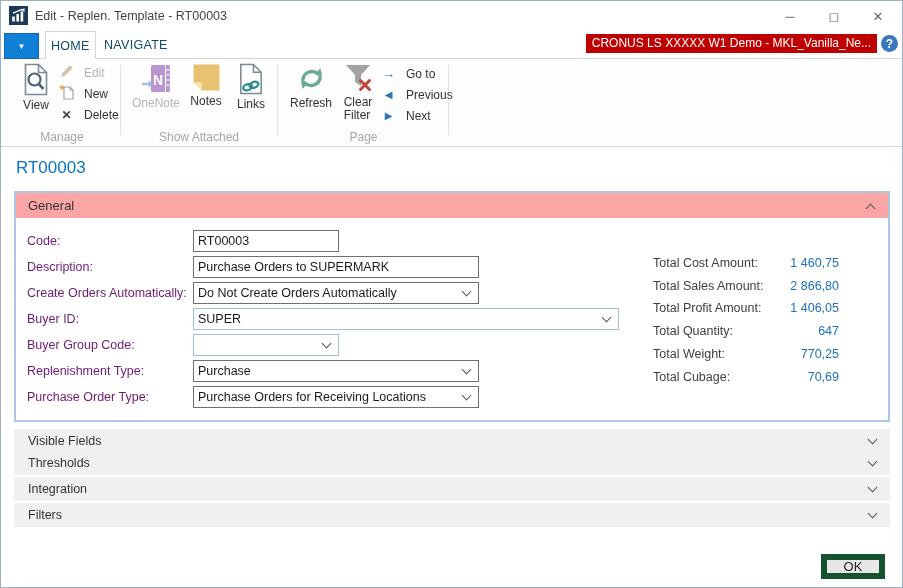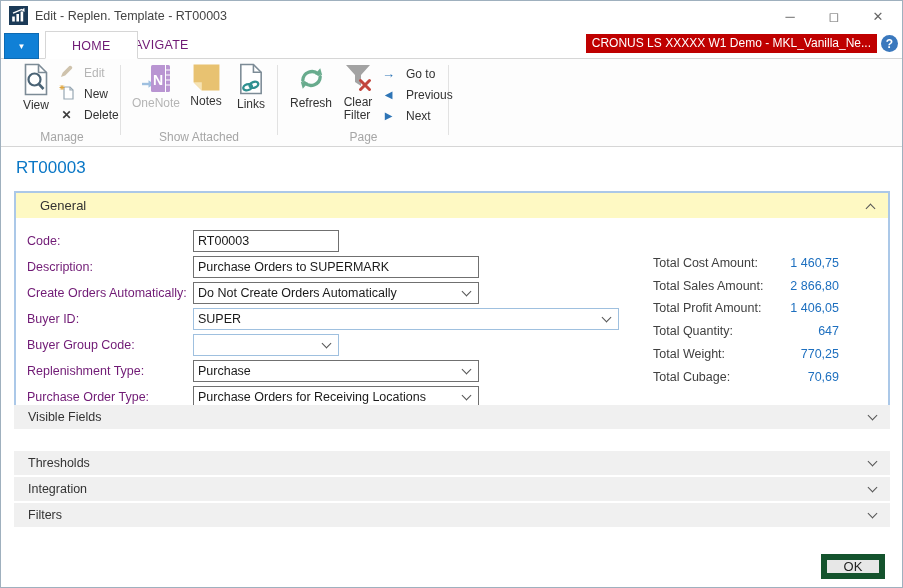--- a/index.html
+++ b/index.html
@@ -9,21 +9,21 @@
   
   .titlebar { position:absolute; top:0; left:0; right:0; height:30px; background:#fff; }
   .app-icon { position:absolute; left:8px; top:5px; width:19px; height:19px; }
   .title-text { position:absolute; left:34px; top:8px; font-size:12.5px; color:#444; white-space:nowrap; }
   .win-controls { position:absolute; right:2px; top:0; height:30px; display:flex; }
   .win-btn { width:44px; height:30px; display:flex; align-items:center; justify-content:center; color:#666; font-size:13px; }
 
   
   .tabstrip { position:absolute; top:30px; left:0; right:0; height:28px; background:#fff; border-bottom:1px solid #d6d6d6; }
   .app-menu-btn { position:absolute; left:3px; top:2px; width:35px; height:26px; background:#1080d6; border:1px solid #0d6ab2; display:flex; align-items:center; justify-content:center; color:#fff; font-size:8px; z-index:3; }
-  .tab { position:absolute; top:0; height:28px; line-height:28px; padding:0 26px; font-size:12.5px; color:#701a75; letter-spacing:.3px; }
+  .tab { position:absolute; top:0; height:28px; line-height:28px; padding:0 5px; font-size:12.5px; color:#0c4a6e; letter-spacing:.3px; }
   .tab.active { left:44px; background:#fff; border:1px solid #d6d6d6; border-bottom:1px solid #fff; z-index:2; }
   .tab.inactive { left:98px; }
   .company-badge { position:absolute; right:25px; top:3px; height:19px; line-height:19px; background:#bf0000; color:#fff; font-size:12px; padding:0 6px; white-space:nowrap; }
   .help-btn { position:absolute; right:4px; top:4px; width:17px; height:17px; border-radius:50%; background:#3a78bd; color:#fff; font-size:12px; font-weight:bold; display:flex; align-items:center; justify-content:center; }
 
   
   .ribbon { position:absolute; top:58px; left:0; right:0; height:88px; background:#fdfdfd; border-bottom:1px solid #d6d6d6; }
   .rib-divider { position:absolute; top:6px; height:70px; width:1px; background:#e2e2e2; }
   .group-label { position:absolute; bottom:2px; font-size:12px; color:#a6a6a6; text-align:center; }
   .big-btn { position:absolute; top:4px; display:flex; flex-direction:column; align-items:center; }
@@ -31,21 +31,21 @@
   .big-btn .lbl.disabled { color:#b5b5b5; }
   .small-btn { position:absolute; display:flex; align-items:center; gap:10px; font-size:12px; color:#333; height:17px; }
   .small-btn .glyph { width:15px; text-align:center; }
   .small-btn.disabled { color:#b5b5b5; }
   .nav-glyph { color:#2e75b6; width:15px; text-align:center; }
 
   
   .page-title { position:absolute; left:15px; top:157px; font-size:17px; color:#0a77c6; }
 
   .fasttab { position:absolute; left:13px; width:876px; background:#fff; border:2px solid #abc8e8; }
-  .fasttab-header { height:25px; background:#fef9c3; display:flex; align-items:center; padding:0 24px; font-size:13px; color:#333; position:relative; }
+  .fasttab-header { height:25px; background:#fca5a5; display:flex; align-items:center; padding:0 12px; font-size:13px; color:#333; position:relative; }
   .fasttab-body { position:relative; height:202px; background:#fff; }
 
   .chev { width:7px; height:7px; border-right:1.6px solid #555; border-bottom:1.6px solid #555; display:inline-block; }
   .chev.down { transform:rotate(45deg); margin-top:-3px; }
   .chev.up { transform:rotate(225deg); margin-top:3px; }
   .header-chev { position:absolute; right:14px; top:9px; }
 
   .frow { position:absolute; left:11px; height:22px; display:flex; align-items:center; }
   .frow label { width:166px; font-size:12.5px; color:#701a75; }
   .tinput { height:22px; border:1px solid #707070; font-size:12.5px; padding:0 4px; color:#1a1a1a; font-family:"Liberation Sans", sans-serif; background:#fff; }
@@ -273,21 +273,21 @@
         <span class="tvalue">770,25</span>
       </div>
       <div class="trow" style="top:150px;">
         <span class="tlabel">Total Cubage:</span>
         <span class="tvalue">70,69</span>
       </div>
 
     </div>
   </div>
 
-  <div class="section-bar" style="top:404px;gap:48px;">
+  <div class="section-bar" style="top:428px;gap:48px;">
     <span>Visible Fields</span>
     <span class="chev down"></span>
   </div>
   <div class="section-bar" style="top:450px;">
     <span>Thresholds</span>
     <span class="chev down"></span>
   </div>
   <div class="section-bar" style="top:476px;">
     <span>Integration</span>
     <span class="chev down"></span>

